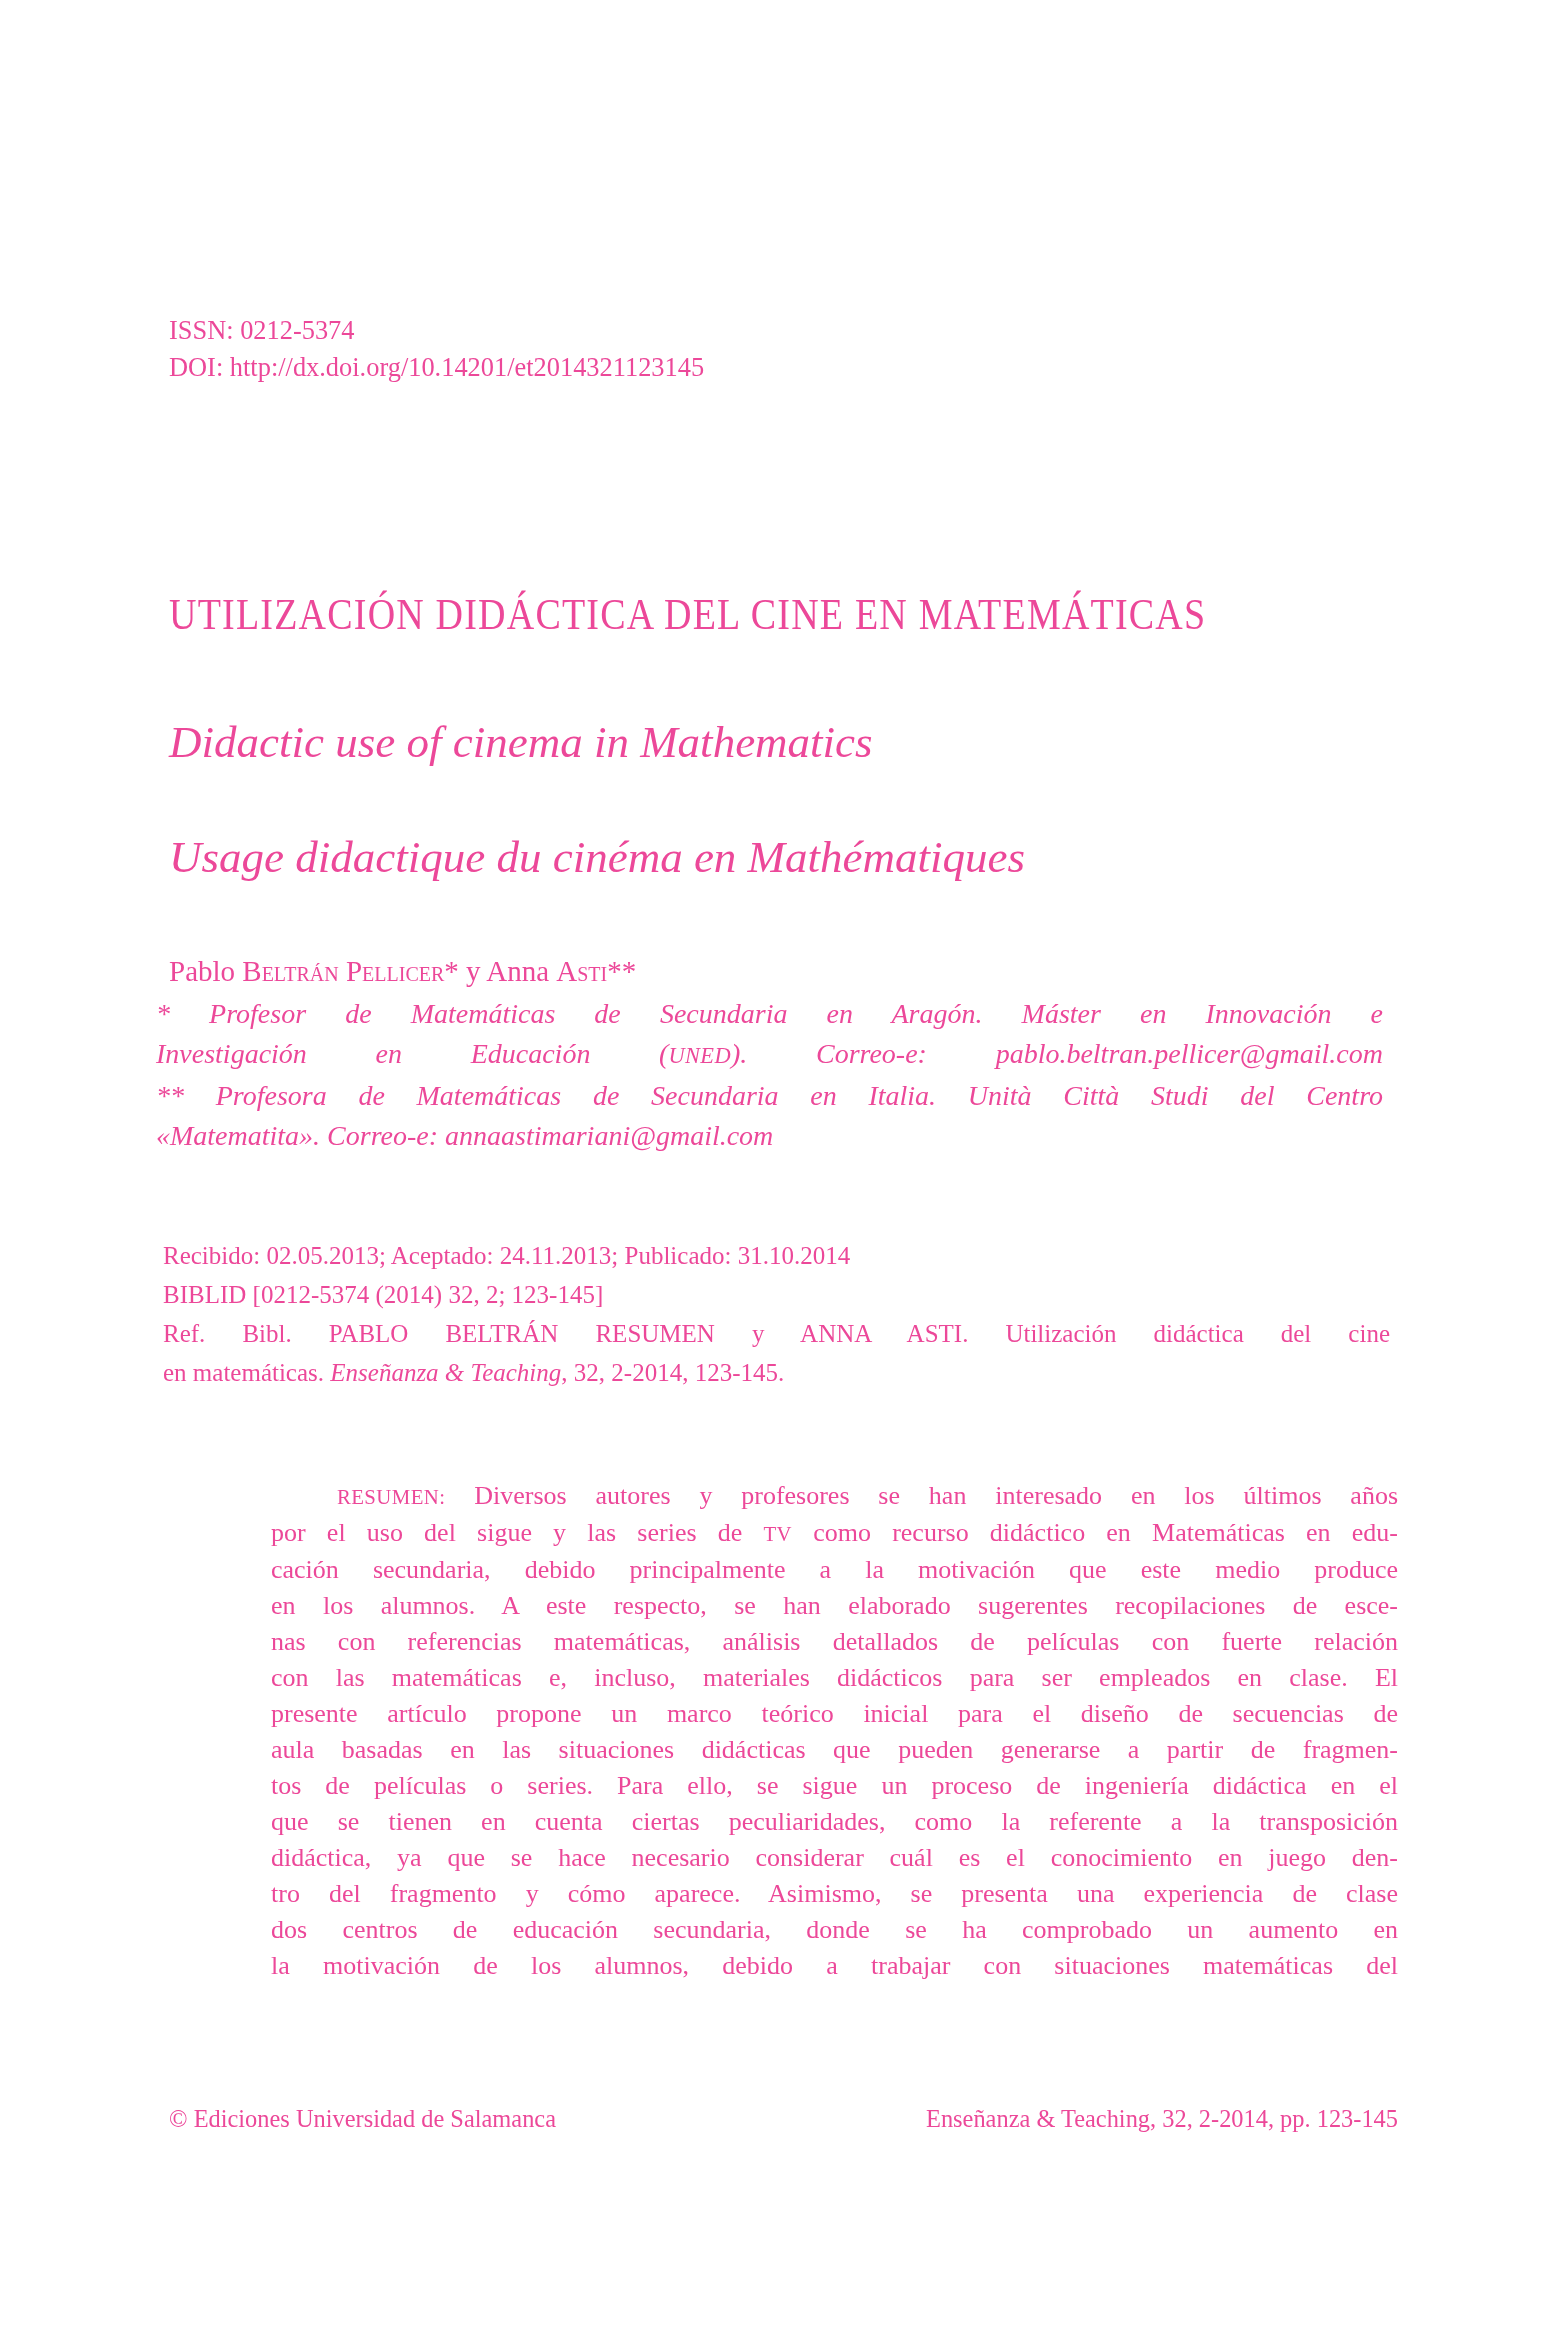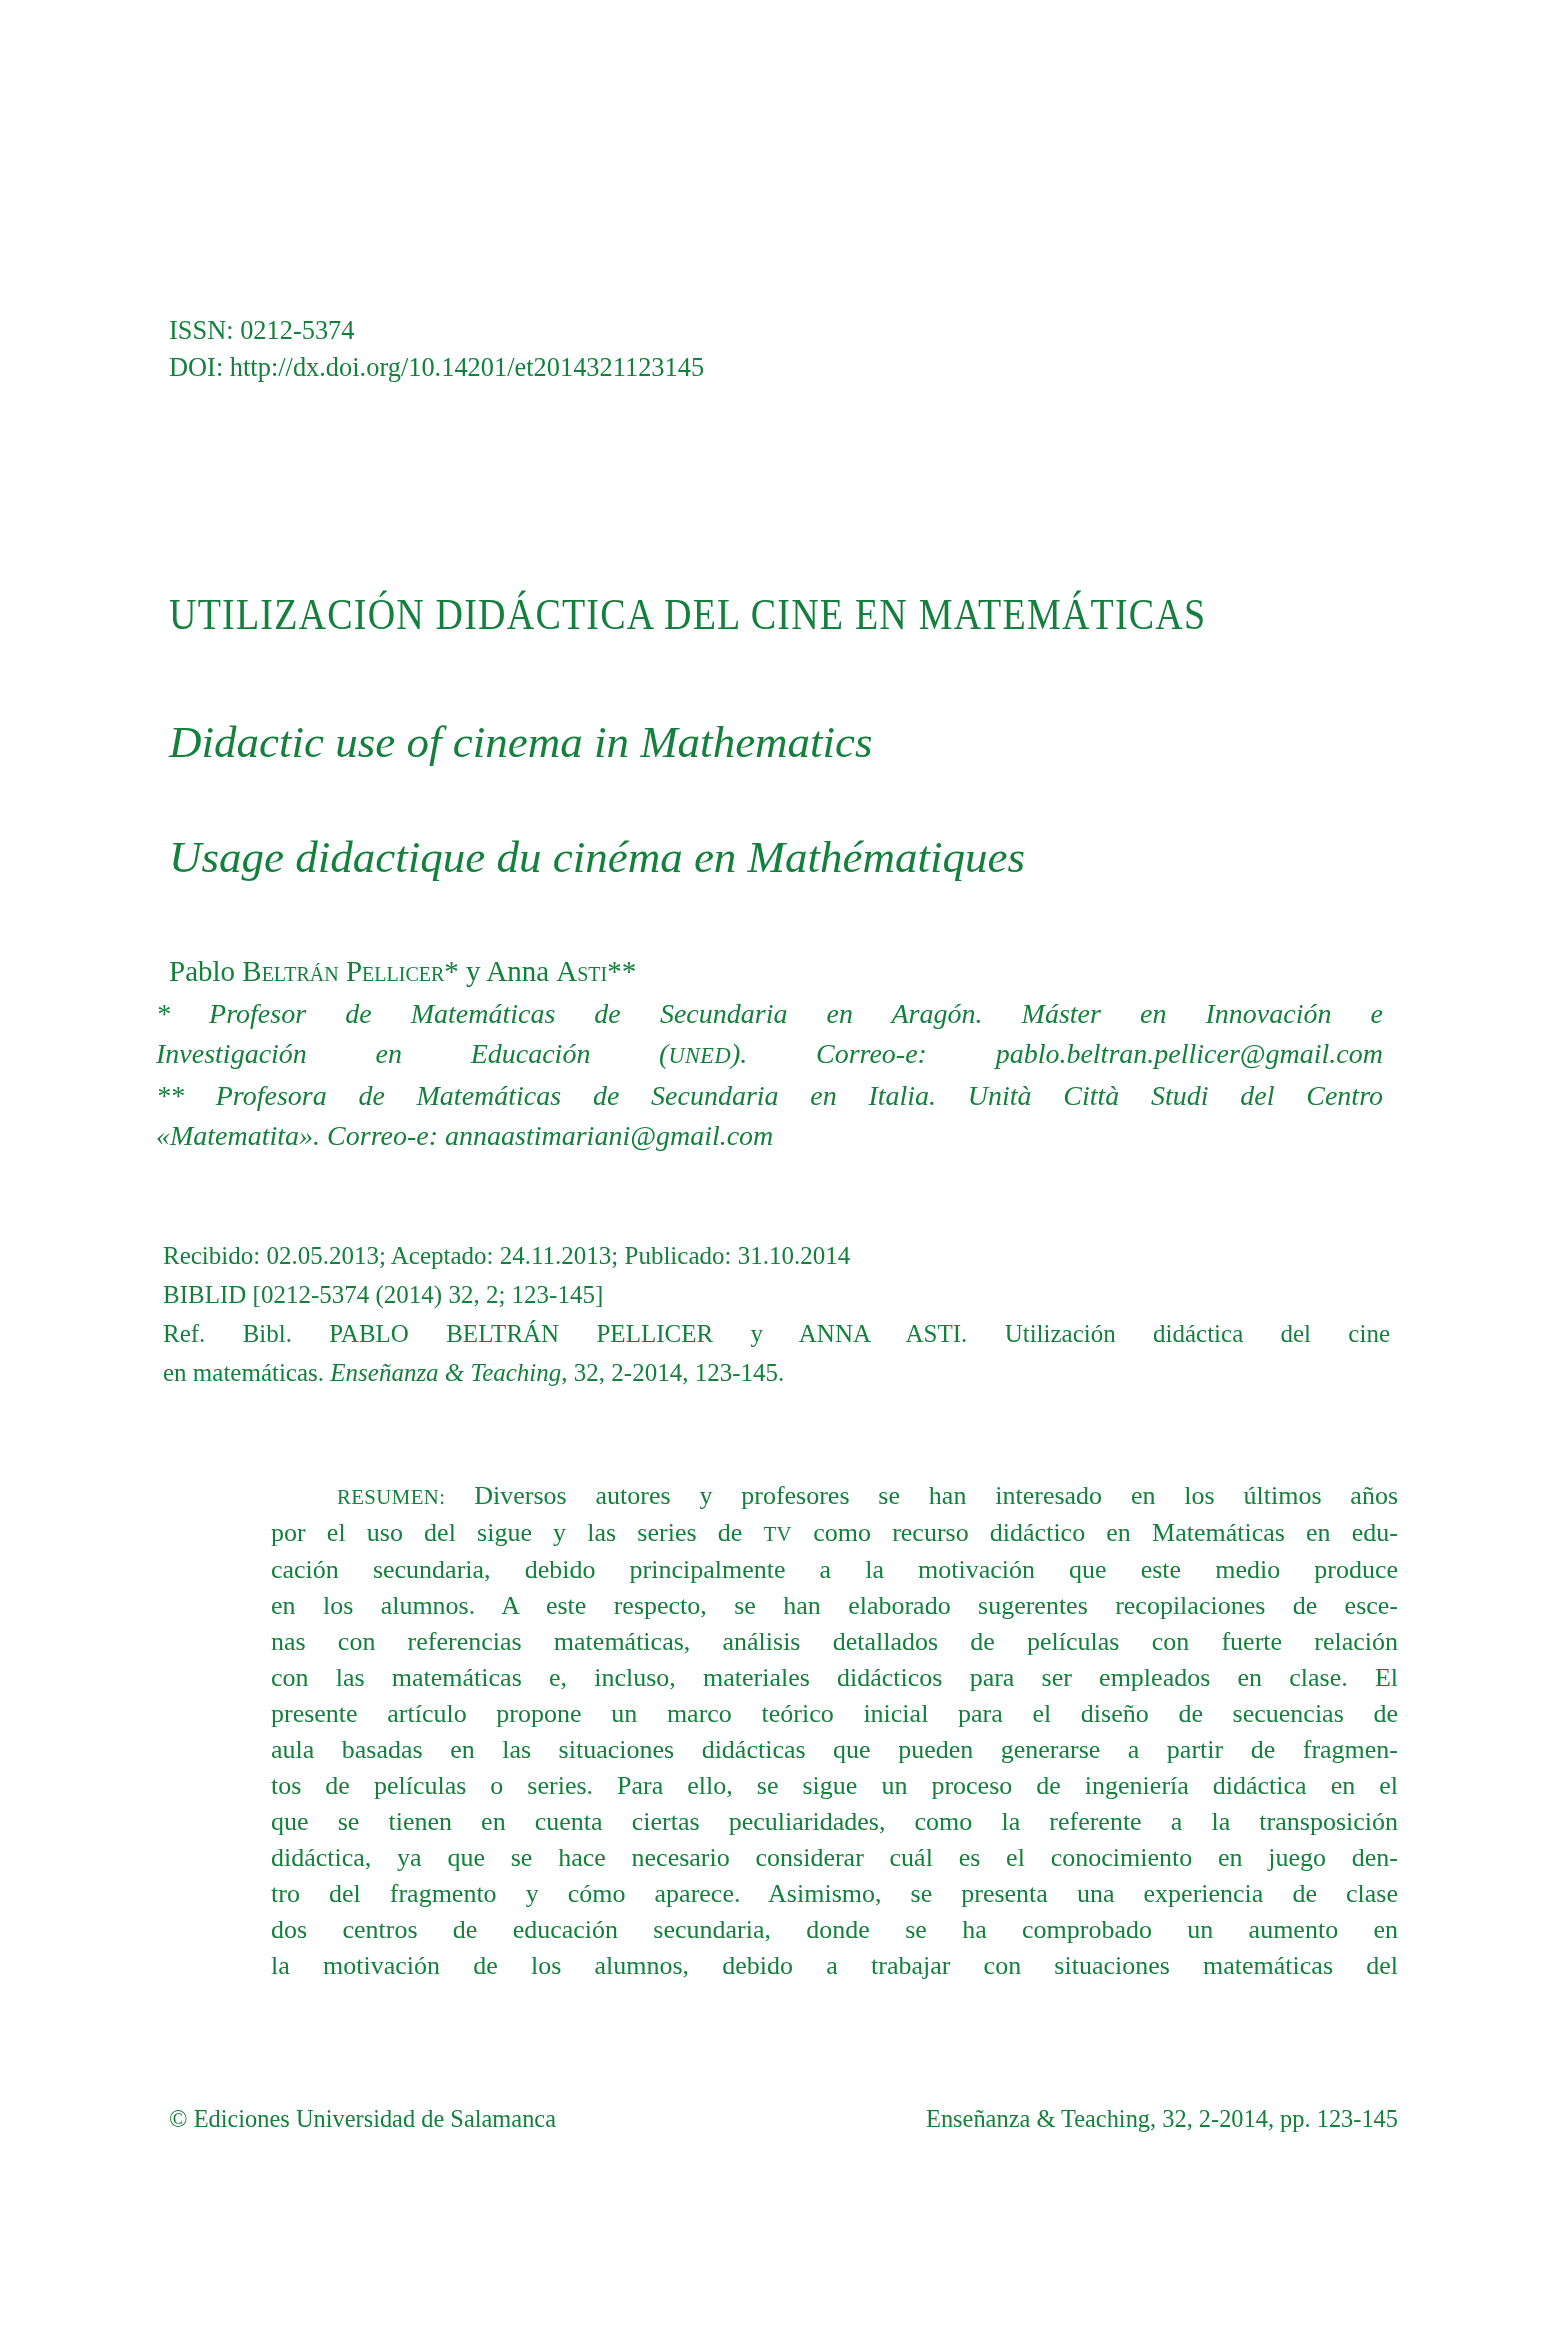--- a/index.html
+++ b/index.html
@@ -1,21 +1,21 @@
 <!DOCTYPE html>
 <html style="font-size:13.2px"><head>
 <meta charset="utf-8">
 <style>
   html, body { margin: 0; padding: 0; background: #ffffff; }
   .page {
     position: relative;
     width: 1561px;
     height: 2342px;
     background: #ffffff;
-    color: #15803d;
+    color: #ec4899;
     font-family: "Liberation Serif", "DejaVu Serif", serif;
     overflow: hidden;
   }
   .block { position: absolute; }
 
   .meta-block { left: 169px; top: 312px; font-size: 26.4px; line-height: 37px; }
 
   .article-title {
     left: 169px; top: 588px;
     font-size: 38px;
@@ -80,21 +80,21 @@
     <div class="jl">
       <span>Investigación en Educación (</span><span class="scaps">UNED</span><span>). Correo-e: pablo.beltran.pellicer@gmail.com</span>
     </div>
     <div class="jl">** Profesora de Matemáticas de Secundaria en Italia. Unità Città Studi del Centro</div>
     <div>«Matematita». Correo-e: annaastimariani@gmail.com</div>
   </div>
 
   <div class="block cite-block">
     <div>Recibido: 02.05.2013; Aceptado: 24.11.2013; Publicado: 31.10.2014</div>
     <div>BIBLID [0212-5374 (2014) 32, 2; 123-145]</div>
-    <div class="jl">Ref. Bibl. PABLO BELTRÁN PELLICER y ANNA ASTI. Utilización didáctica del cine</div>
+    <div class="jl">Ref. Bibl. PABLO BELTRÁN RESUMEN y ANNA ASTI. Utilización didáctica del cine</div>
     <div>
       <span>en matemáticas. </span><span class="it">Enseñanza &amp; Teaching</span><span>, 32, 2-2014, 123-145.</span>
     </div>
   </div>
 
   <div class="block abstract-block">
     <div class="jl abstract-first">
       <span class="scaps">RESUMEN:</span><span> Diversos autores y profesores se han interesado en los últimos años</span>
     </div>
     <div class="jl">

